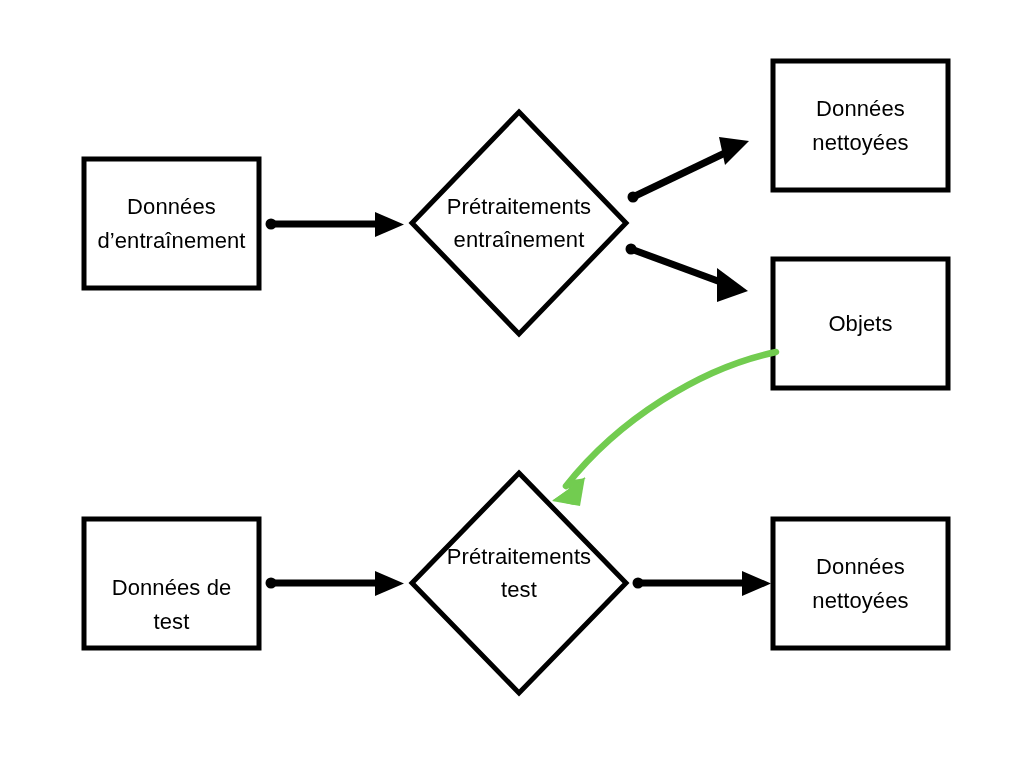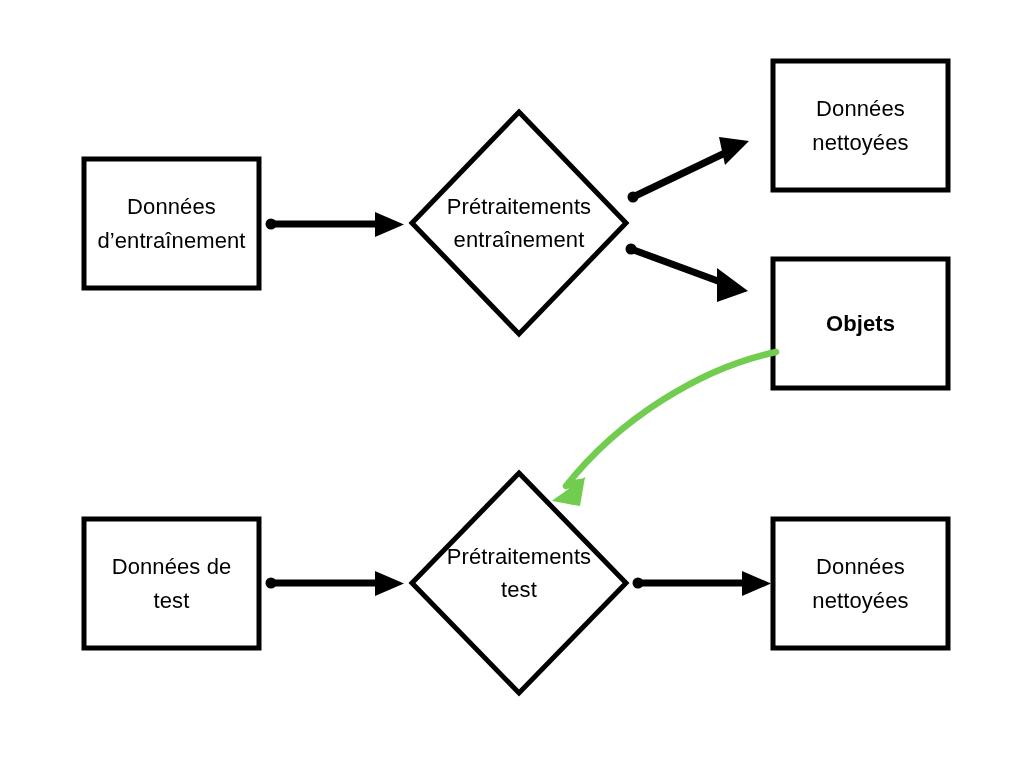--- a/index.html
+++ b/index.html
@@ -37,22 +37,22 @@
     text-align: center;
     color: #000000;
     font-size: 22px;
     line-height: 1.52;
     letter-spacing: 0.1px;
     white-space: pre-line;
     pointer-events: none;
   }
   .label-box-tl   { left: 84px;  top: 159px; width: 175px; height: 129px; }
   .label-box-tr   { left: 773px; top: 61px;  width: 175px; height: 129px; }
-  .label-box-obj  { left: 773px; top: 259px; width: 175px; height: 129px; font-weight: bold; }
-  .label-box-bl   { left: 84px;  top: 519px; width: 175px; height: 129px; }
+  .label-box-obj  { left: 773px; top: 259px; width: 175px; height: 129px; }
+  .label-box-bl   { left: 84px;  top: 540px; width: 175px; height: 129px; }
   .label-box-br   { left: 773px; top: 519px; width: 175px; height: 129px; }
   .label-dia-top  { left: 412px; top: 163px; width: 214px; height: 120px; }
   .label-dia-bot  { left: 412px; top: 513px; width: 214px; height: 120px; }
 </style>
 </head>
 <body>
 
 <div id="canvas-root">
 
   <svg class="diagram" viewBox="0 0 1024 768" xmlns="http://www.w3.org/2000/svg">

